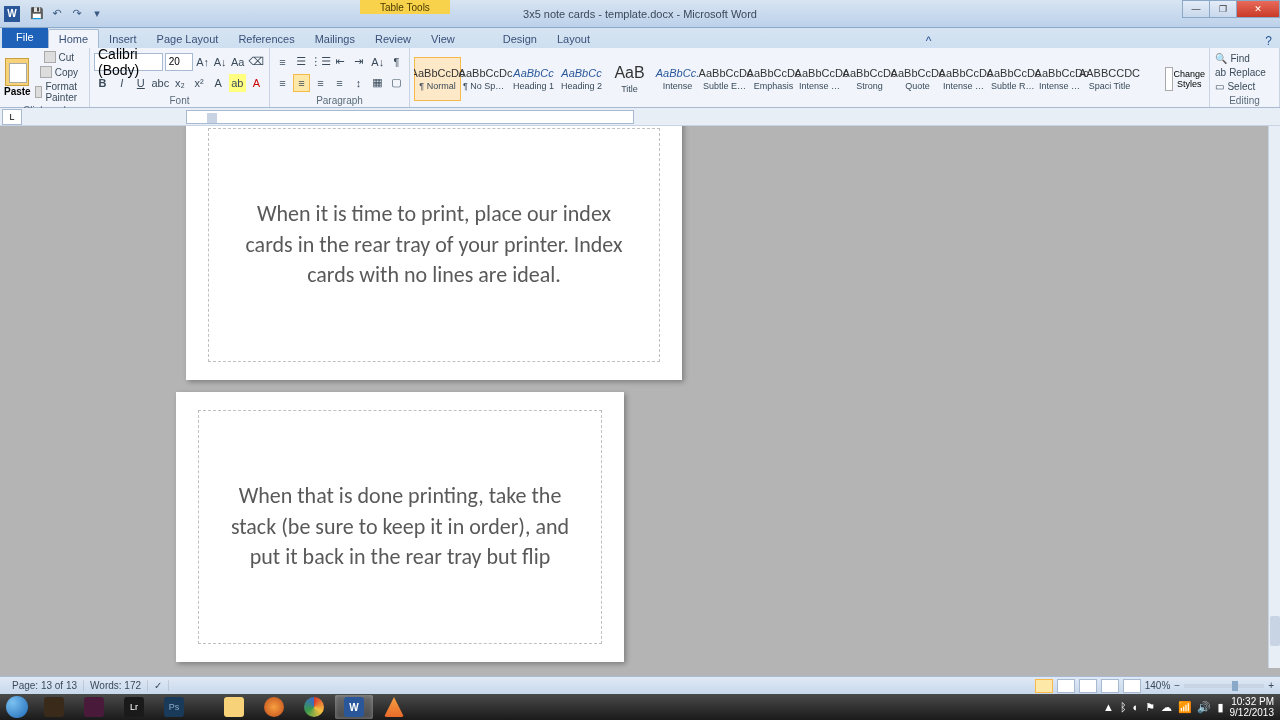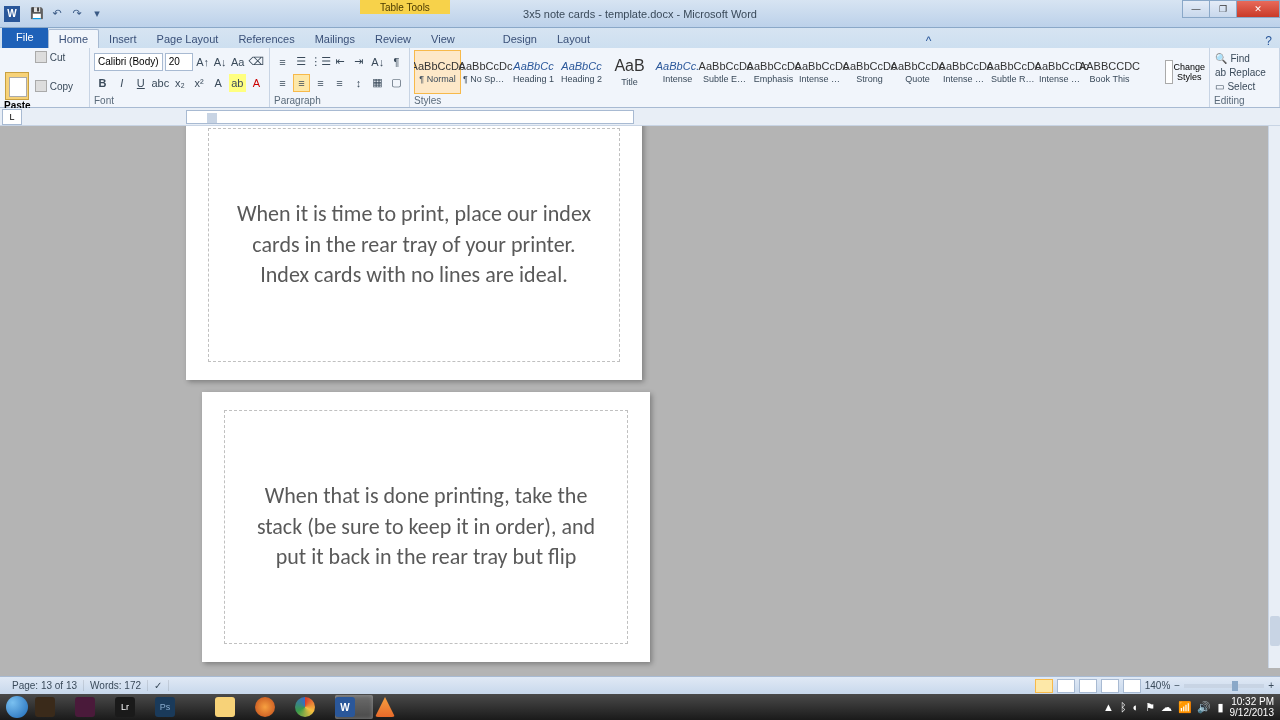--- a/index.html
+++ b/index.html
@@ -20,37 +20,37 @@
 .ribbon-tabs { height: 20px; background: linear-gradient(#d7e4f2,#cddff0); display: flex; align-items: flex-end; font-size: 11px; padding-left: 2px; }
 .ribbon-tabs .file-tab { background: #1e61b8; color: #fff; padding: 3px 14px; height: 20px; cursor: pointer; }
 .ribbon-tabs .tab { padding: 3px 10px; color: #3a5078; cursor: pointer; }
 .ribbon-tabs .tab.active { background: #f1f5fb; border: 1px solid #a8bad2; border-bottom: none; border-radius: 2px 2px 0 0; }
 .ribbon-tabs .context-tabs { display: flex; margin-left: 28px; align-items: flex-end; }
 .ribbon-tabs .help-icon { margin-left: auto; margin-right: 8px; color: #2a579a; font-size: 12px; cursor: pointer; }
 
 
 .ribbon { height: 60px; background: #f1f5fb; border-bottom: 1px solid #a8bad2; display: flex; font-size: 10px; }
 .ribbon-group { border-right: 1px solid #c8d4e4; display: flex; flex-direction: column; justify-content: space-between; padding: 2px 4px 0; position: relative; }
-.ribbon-group-label { text-align: left; color: #5a6a7a; font-size: 10px; padding: 1px 0; }
+.ribbon-group-label { text-align: center; color: #5a6a7a; font-size: 10px; padding: 1px 0; }
 .ribbon-group-content { flex: 1; display: flex; align-items: center; }
 
 
 .clipboard-group { width: 90px; }
 .paste-big { width: 34px; display: flex; flex-direction: column; align-items: center; cursor: pointer; font-weight: bold; }
 .paste-big .ico { width: 24px; height: 28px; background: #f7d278; border: 1px solid #c8a040; position: relative; }
 .paste-big .ico::after { content:''; position:absolute; top:4px; left:3px; width:16px; height:18px; background:#fff; border:1px solid #aaa; }
-.clip-small { display: flex; flex-direction: column; gap: 15px; margin-left: 2px; }
+.clip-small { display: flex; flex-direction: column; gap: 1px; margin-left: 2px; align-items: center; }
 .clip-small div { font-size: 10px; color: #3a4a5a; display: flex; align-items: center; gap: 3px; cursor: pointer; padding: 1px 2px; }
 .clip-small .ico { width: 12px; height: 12px; background: #ddd; border: 1px solid #aaa; display:inline-block; }
 
 
 .font-group { width: 180px; }
 .font-rows { display: flex; flex-direction: column; gap: 3px; width: 100%; }
 .font-row { display: flex; gap: 2px; align-items: center; }
-.font-name { width: 80px; height: 18px; border: 1px solid #a8bad2; background: #fff; font-size: 10px; padding: 0 3px; display: flex; align-items: center; cursor: pointer; }
+.font-name { width: 80px; height: 18px; border: 1px solid #a8bad2; background: #fff; font-size: 14px; padding: 0 3px; display: flex; align-items: center; cursor: pointer; }
 .font-size { width: 32px; height: 18px; border: 1px solid #a8bad2; background: #fff; font-size: 10px; padding: 0 3px; display: flex; align-items: center; cursor: pointer; }
 .fbtn { width: 18px; height: 18px; display: flex; align-items: center; justify-content: center; font-size: 11px; color: #3a4a5a; cursor: pointer; border: 1px solid transparent; }
 .fbtn.bold { font-weight: bold; }
 .fbtn.italic { font-style: italic; }
 .fbtn.under { text-decoration: underline; }
 
 
 .para-group { width: 140px; }
 
 
@@ -90,21 +90,21 @@
 .statusbar2 .sb-right { margin-left:auto; display:flex; align-items:center; gap:4px; }
 .view-btn { width:18px; height:14px; border:1px solid #a8bad2; background:#fff; cursor:pointer; }
 .view-btn.active { background:#fde8a8; border-color:#f7b94a; }
 .zoom-slider { width:80px; height:4px; background:#c8d4e4; position:relative; cursor:pointer; }
 .zoom-slider .handle { position:absolute; left:48px; top:-3px; width:6px; height:10px; background:#8aa8c8; }
 
 
 .taskbar { position:absolute; bottom:0; left:0; right:0; height:26px; background:linear-gradient(#4a4a4a,#1a1a1a); display:flex; align-items:center; }
 .start-orb { width:34px; height:26px; display:flex; align-items:center; justify-content:center; cursor:pointer; }
 .start-orb .orb { width:22px; height:22px; border-radius:50%; background:radial-gradient(circle at 30% 30%, #7ac0f0, #1e6ab8); }
-.task-btn { width:38px; height:24px; margin:0 1px; display:flex; align-items:center; cursor:pointer; border-radius:2px; }
+.task-btn { width:38px; height:24px; margin:0 1px; display:flex; align-items:center; justify-content:center; cursor:pointer; border-radius:2px; }
 .task-btn.active { background: rgba(255,255,255,0.2); box-shadow: inset 0 0 4px rgba(255,255,255,0.3); }
 .task-btn .ico { width:20px; height:20px; border-radius:3px; }
 .systray { margin-left:auto; display:flex; align-items:center; gap:6px; padding-right:6px; color:#fff; font-size:10px; }
 .systray .ico { font-size:11px; cursor:pointer; }
 .systray .clock { text-align:right; line-height:1.1; font-size:10px; cursor:pointer; }
 </style>
 </head>
 <body>
 
 <div class="titlebar">
@@ -274,29 +274,28 @@
           <div class="style-item">
             <div class="preview ">AaBbCcDc</div>
             <div class="label">Subtle Ref...</div>
           </div>
           <div class="style-item">
             <div class="preview ">AaBbCcDc</div>
             <div class="label">Intense R...</div>
           </div>
           <div class="style-item">
             <div class="preview ">AABBCCDC</div>
-            <div class="label">Book This</div>
+            <div class="label">Spaci Title</div>
           </div>
         </div>
       <div class="change-styles">
         <div class="ico"></div>
         <div class="lbl">Change Styles</div>
       </div>
     </div>
-    <div class="ribbon-group-label">Styles</div>
   </div>
 
   <div class="ribbon-group editing-group">
     <div class="ribbon-group-content">
       <div class="editing-list">
         <div class="ebtn">
             <span>🔍</span>
             <span>Find</span>
           </div>
         <div class="ebtn">
@@ -312,26 +311,26 @@
     <div class="ribbon-group-label">Editing</div>
   </div>
 </div>
 
 <div class="ruler-bar">
   <div class="ruler-btn">L</div>
   <div class="ruler"></div>
 </div>
 
 <div class="doc-area">
-  <div class="card" style="left:186px; top:-16px; width:456px; height:270px;">
+  <div class="card" style="left:186px; top:-16px; width:496px; height:270px;">
     <div class="card-inner">
       <div class="card-text">When it is time to print, place our index cards in the rear tray of your printer.  Index cards with no lines are ideal.</div>
     </div>
   </div>
-  <div class="card" style="left:202px; top:266px; width:448px; height:270px;">
+  <div class="card" style="left:176px; top:266px; width:448px; height:270px;">
     <div class="card-inner">
       <div class="card-text">When that is done printing, take the stack (be sure to keep it in order), and put it back in the rear tray but flip</div>
     </div>
   </div>
 </div>
 
 <div class="vscroll">
   <div class="thumb"></div>
 </div>
 

